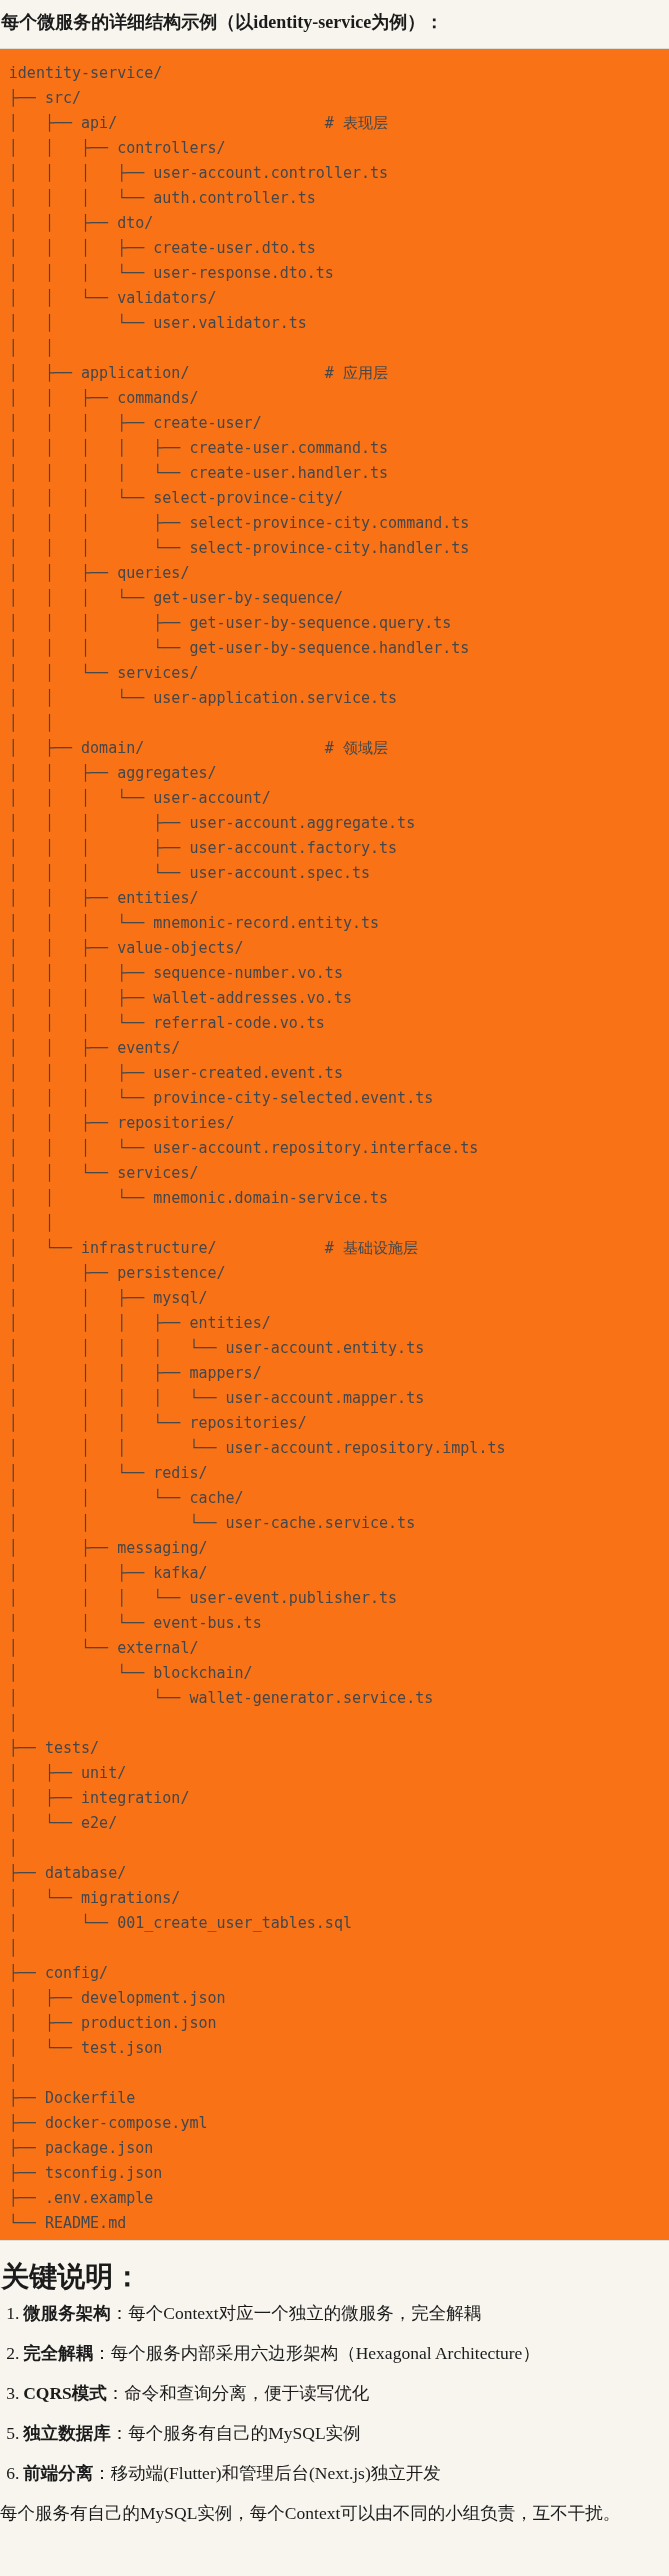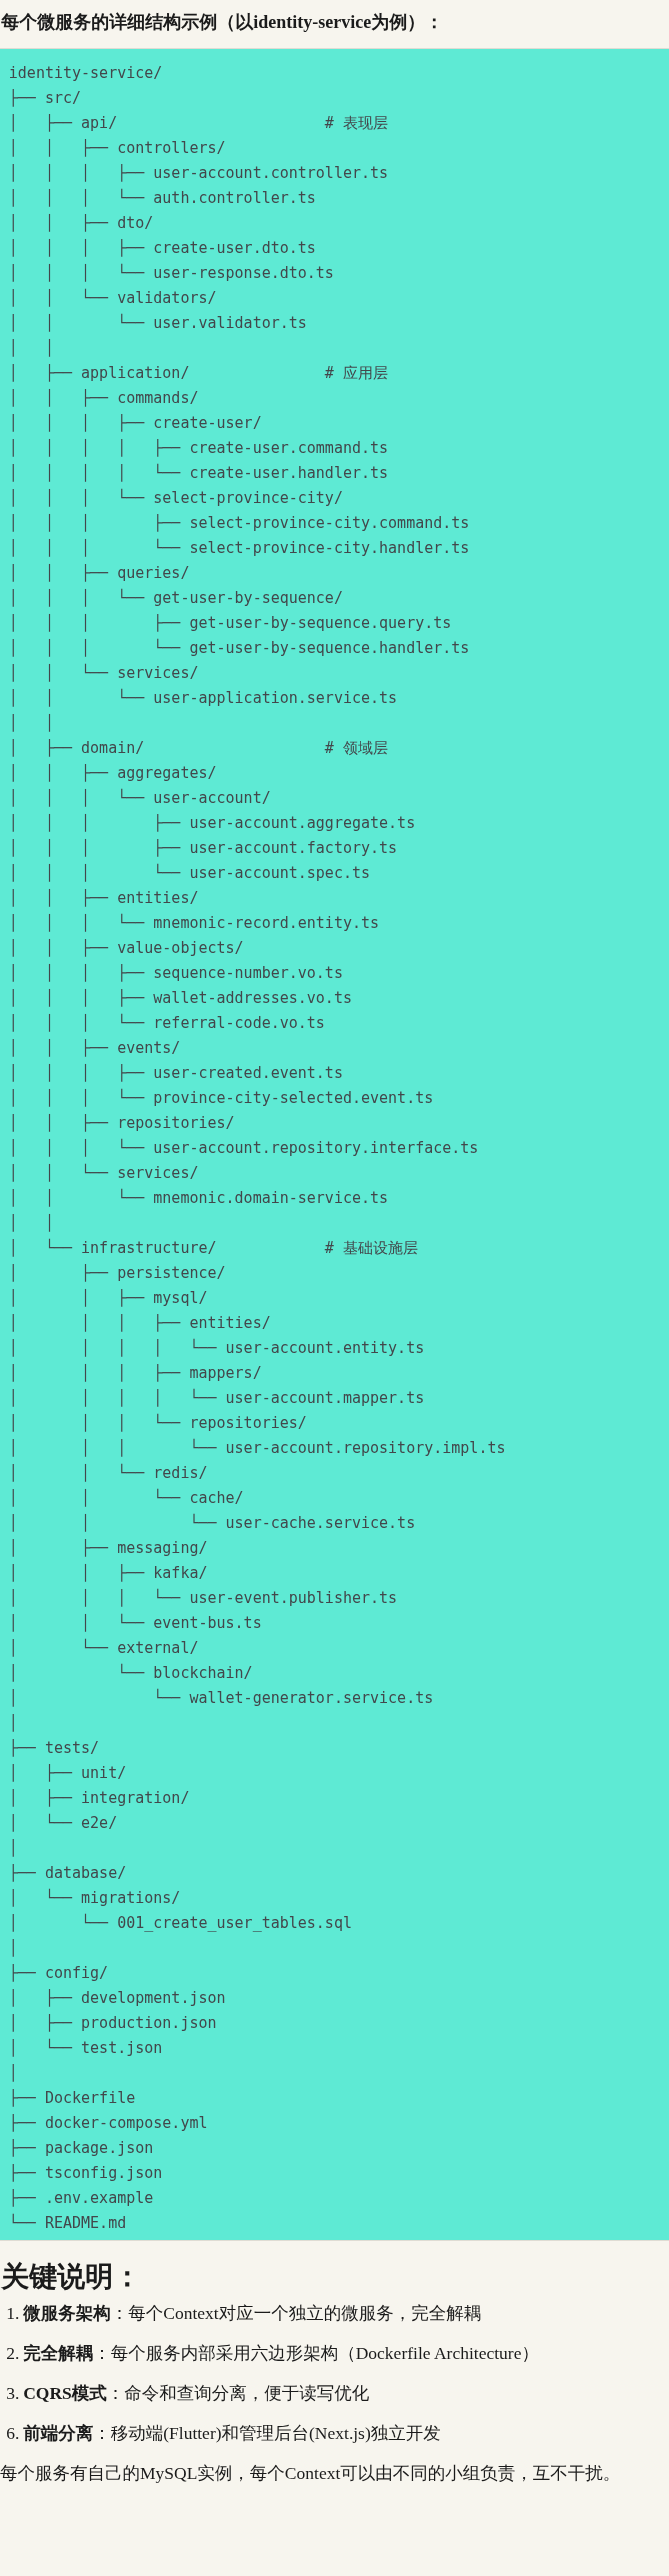--- a/index.html
+++ b/index.html
@@ -19,21 +19,21 @@
     font-weight: bold;
     color: #1b1b1b;
     font-family: "Liberation Serif", "DejaVu Serif", serif;
   }
 
   .tree-block {
     margin: 11.3px 0 0 0;
     padding: 12.5px 8.8px 3.8px 8.8px;
     border-top: 0.6px solid #dfdcd3;
     border-bottom: 0.6px solid #dfdcd3;
-    background: #5eead4;
+    background: #f97316;
     font-family: "DejaVu Sans Mono", "Liberation Mono", monospace;
     font-size: 15px;
     line-height: 25px;
     color: #43474b;
     white-space: pre;
     overflow: hidden;
   }
 
   .notes-heading {
     margin: 25px 0 0 0;
@@ -160,21 +160,22 @@
 ├── docker-compose.yml
 ├── package.json
 ├── tsconfig.json
 ├── .env.example
 └── README.md</pre>
 
   <h2 class="notes-heading">关键说明：</h2>
 
   <ol class="notes-list">
     <li><span class="note-number">1.</span><span class="note-term">微服务架构</span><span class="note-desc">：每个Context对应一个独立的微服务，完全解耦</span></li>
-    <li><span class="note-number">2.</span><span class="note-term">完全解耦</span><span class="note-desc">：每个服务内部采用六边形架构（Dockerfile Architecture）</span></li>
+    <li><span class="note-number">2.</span><span class="note-term">完全解耦</span><span class="note-desc">：每个服务内部采用六边形架构（Hexagonal Architecture）</span></li>
     <li><span class="note-number">3.</span><span class="note-term">CQRS模式</span><span class="note-desc">：命令和查询分离，便于读写优化</span></li>
+    <li><span class="note-number">5.</span><span class="note-term">独立数据库</span><span class="note-desc">：每个服务有自己的MySQL实例</span></li>
     <li><span class="note-number">6.</span><span class="note-term">前端分离</span><span class="note-desc">：移动端(Flutter)和管理后台(Next.js)独立开发</span></li>
   </ol>
 
   <p class="closing-note">每个服务有自己的MySQL实例，每个Context可以由不同的小组负责，互不干扰。</p>
 
 </div>
 
 
 </body></html>

